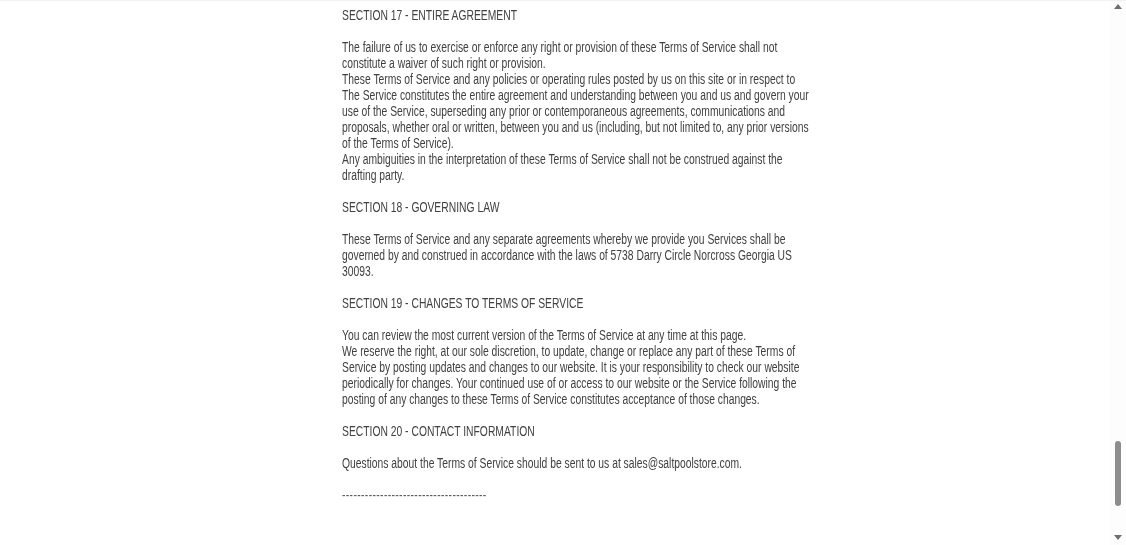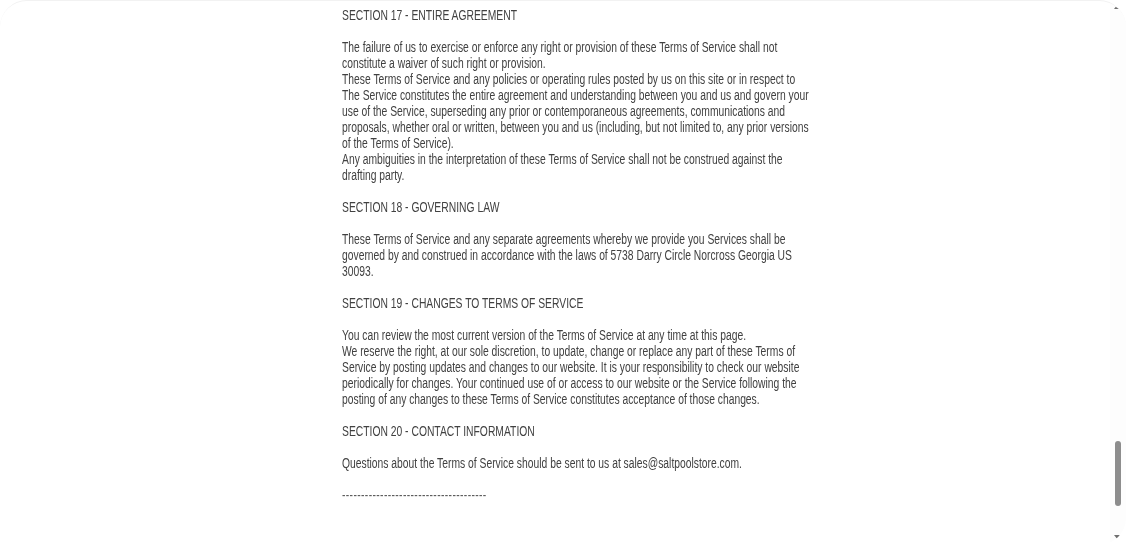--- a/index.html
+++ b/index.html
@@ -9,21 +9,20 @@
     font-family: "Liberation Sans", sans-serif;
   }
   .viewport {
     position: relative;
     width: 1126px;
     height: 545px;
     background: #ffffff;
     overflow: hidden;
     border-top: 1px solid #f2f2f2;
     box-sizing: border-box;
-    border-radius: 27px;
   }
   
   .content {
     position: absolute;
     left: 342px;
     top: 6px;
     width: 642px;
     transform: scaleX(0.7375);
     transform-origin: top left;
     font-size: 14px;

